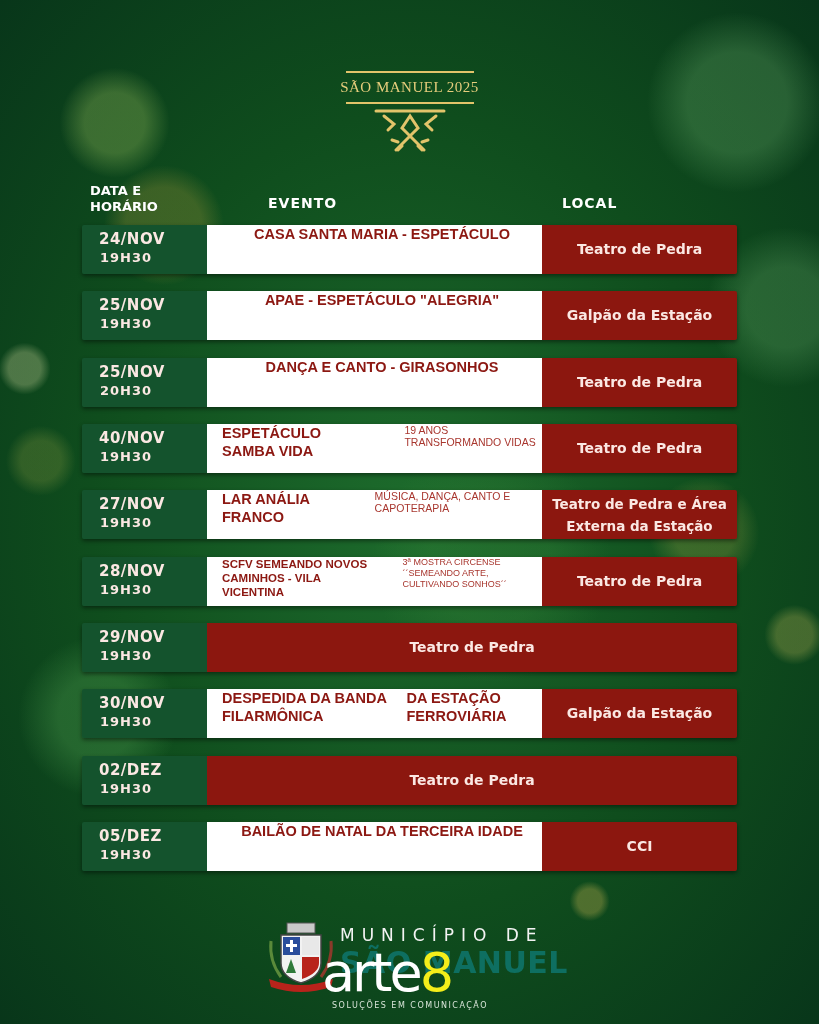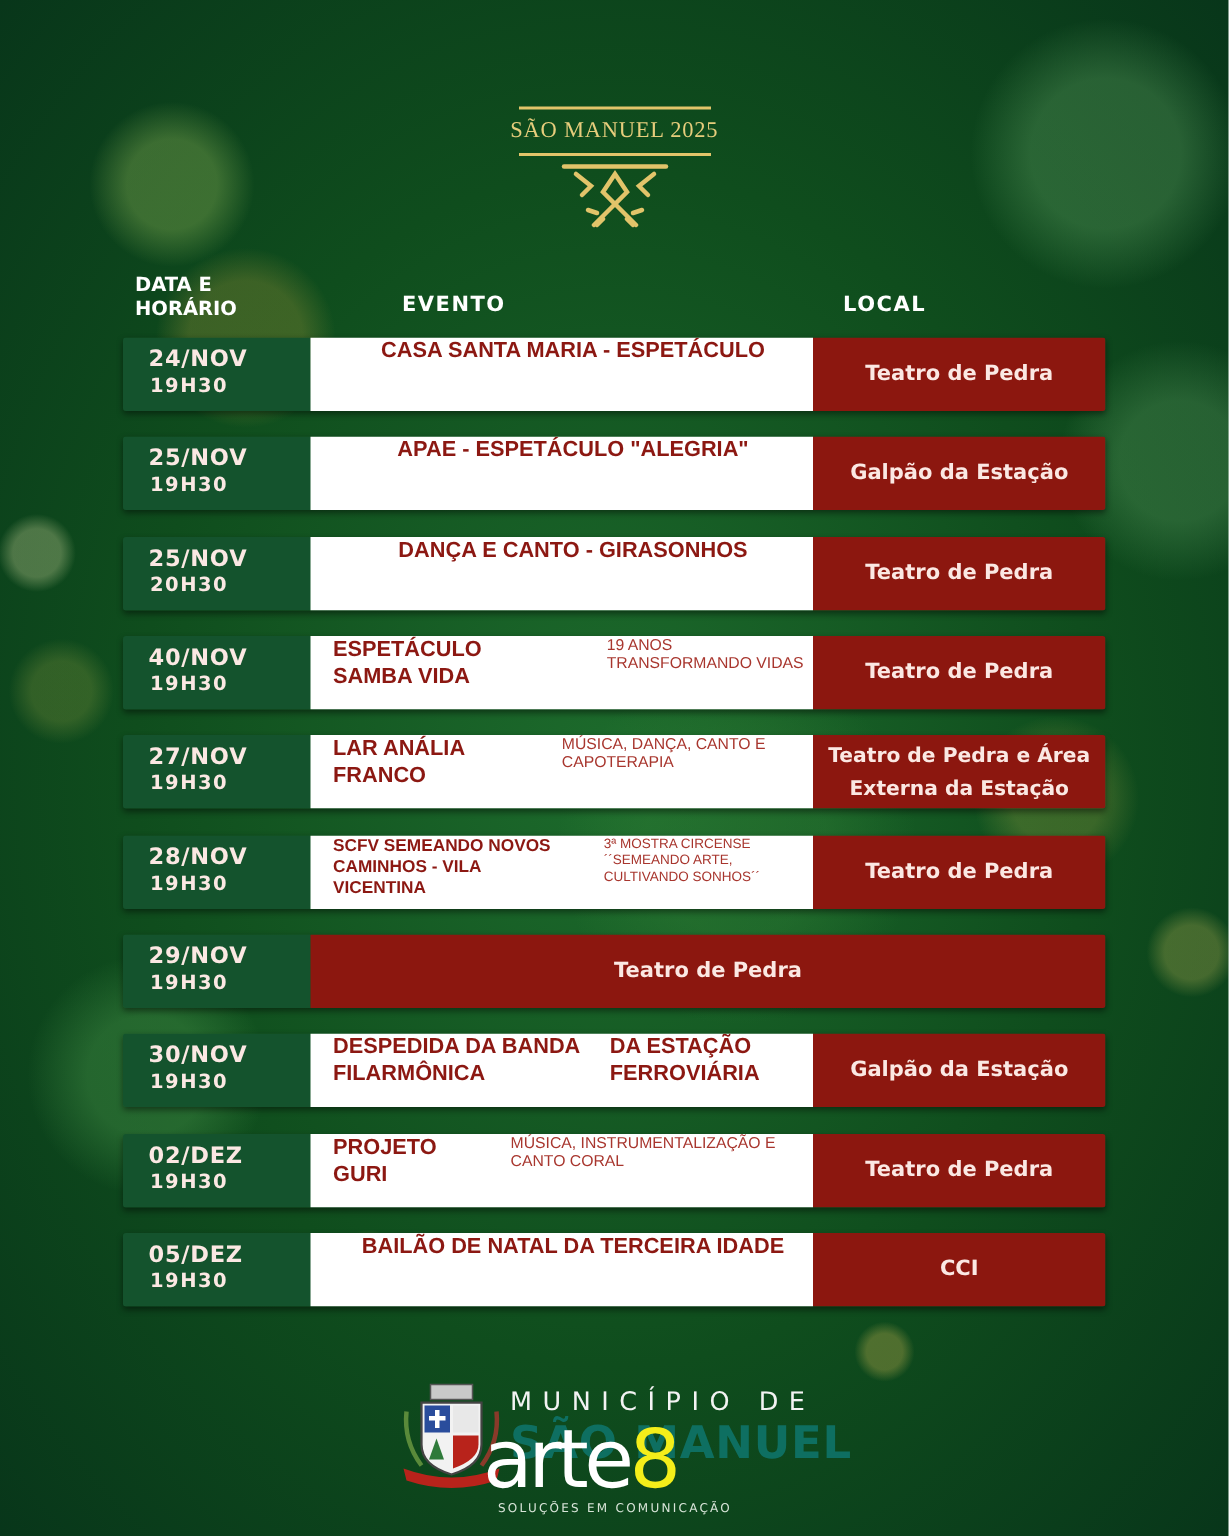--- a/index.html
+++ b/index.html
@@ -231,24 +231,20 @@
       <div class="t">DA ESTAÇÃO FERROVIÁRIA</div>
     </div>
     <div class="cell-local">Galpão da Estação</div>
   </div>
 
   <div class="row" style="top:531px">
     <div class="cell-date">
       <div class="d">02/DEZ</div>
       <div class="h">19H30</div>
     </div>
-    <div class="cell-event">
-      <div class="t">PROJETO GURI</div>
-      <div class="s">MÚSICA, INSTRUMENTALIZAÇÃO E CANTO CORAL</div>
-    </div>
     <div class="cell-local">Teatro de Pedra</div>
   </div>
 
   <div class="row" style="top:597px">
     <div class="cell-date">
       <div class="d">05/DEZ</div>
       <div class="h">19H30</div>
     </div>
     <div class="cell-event">
       <div class="t">BAILÃO DE NATAL DA TERCEIRA IDADE</div>

